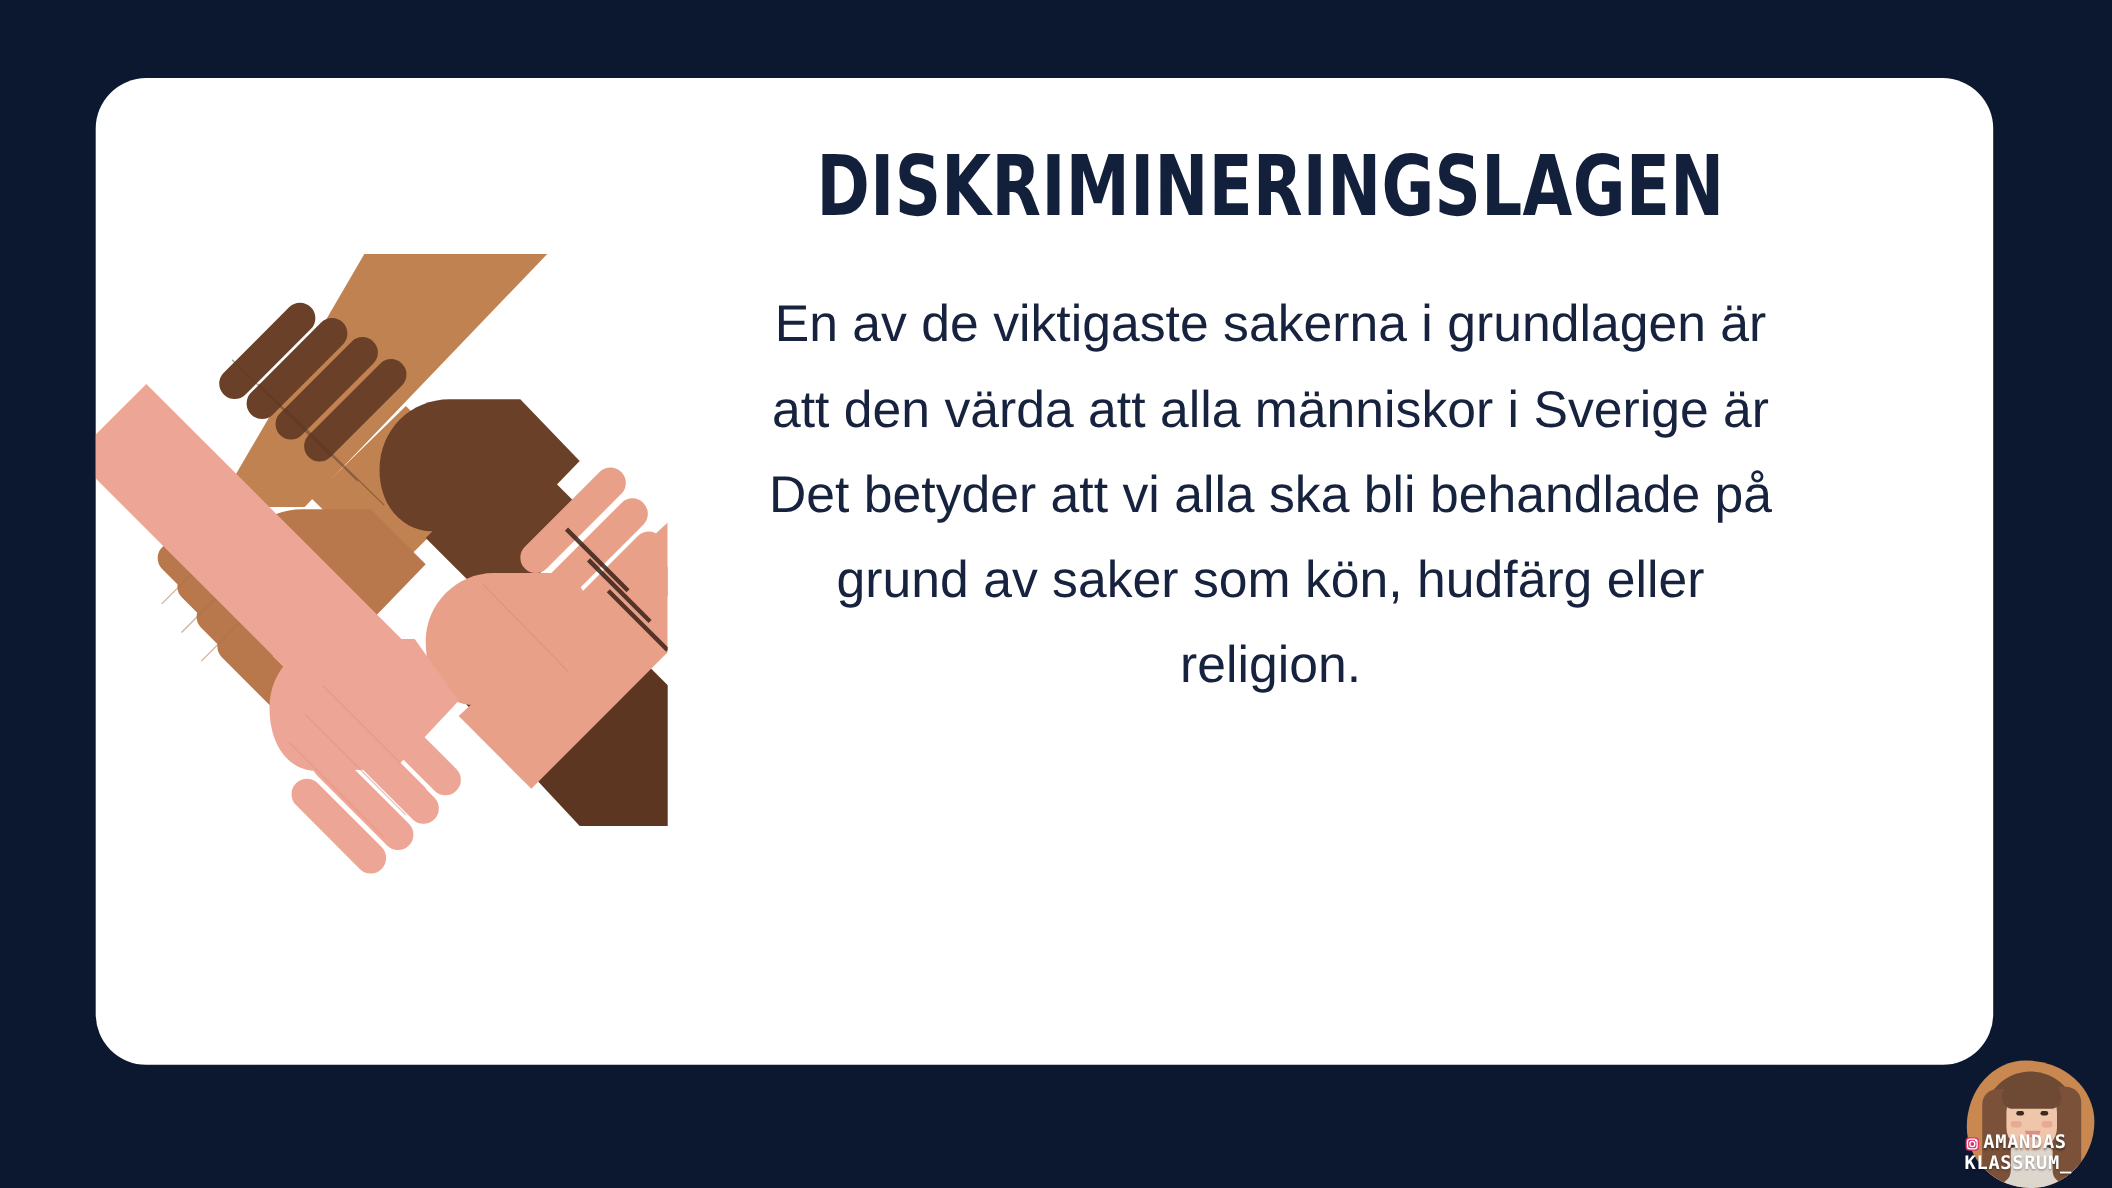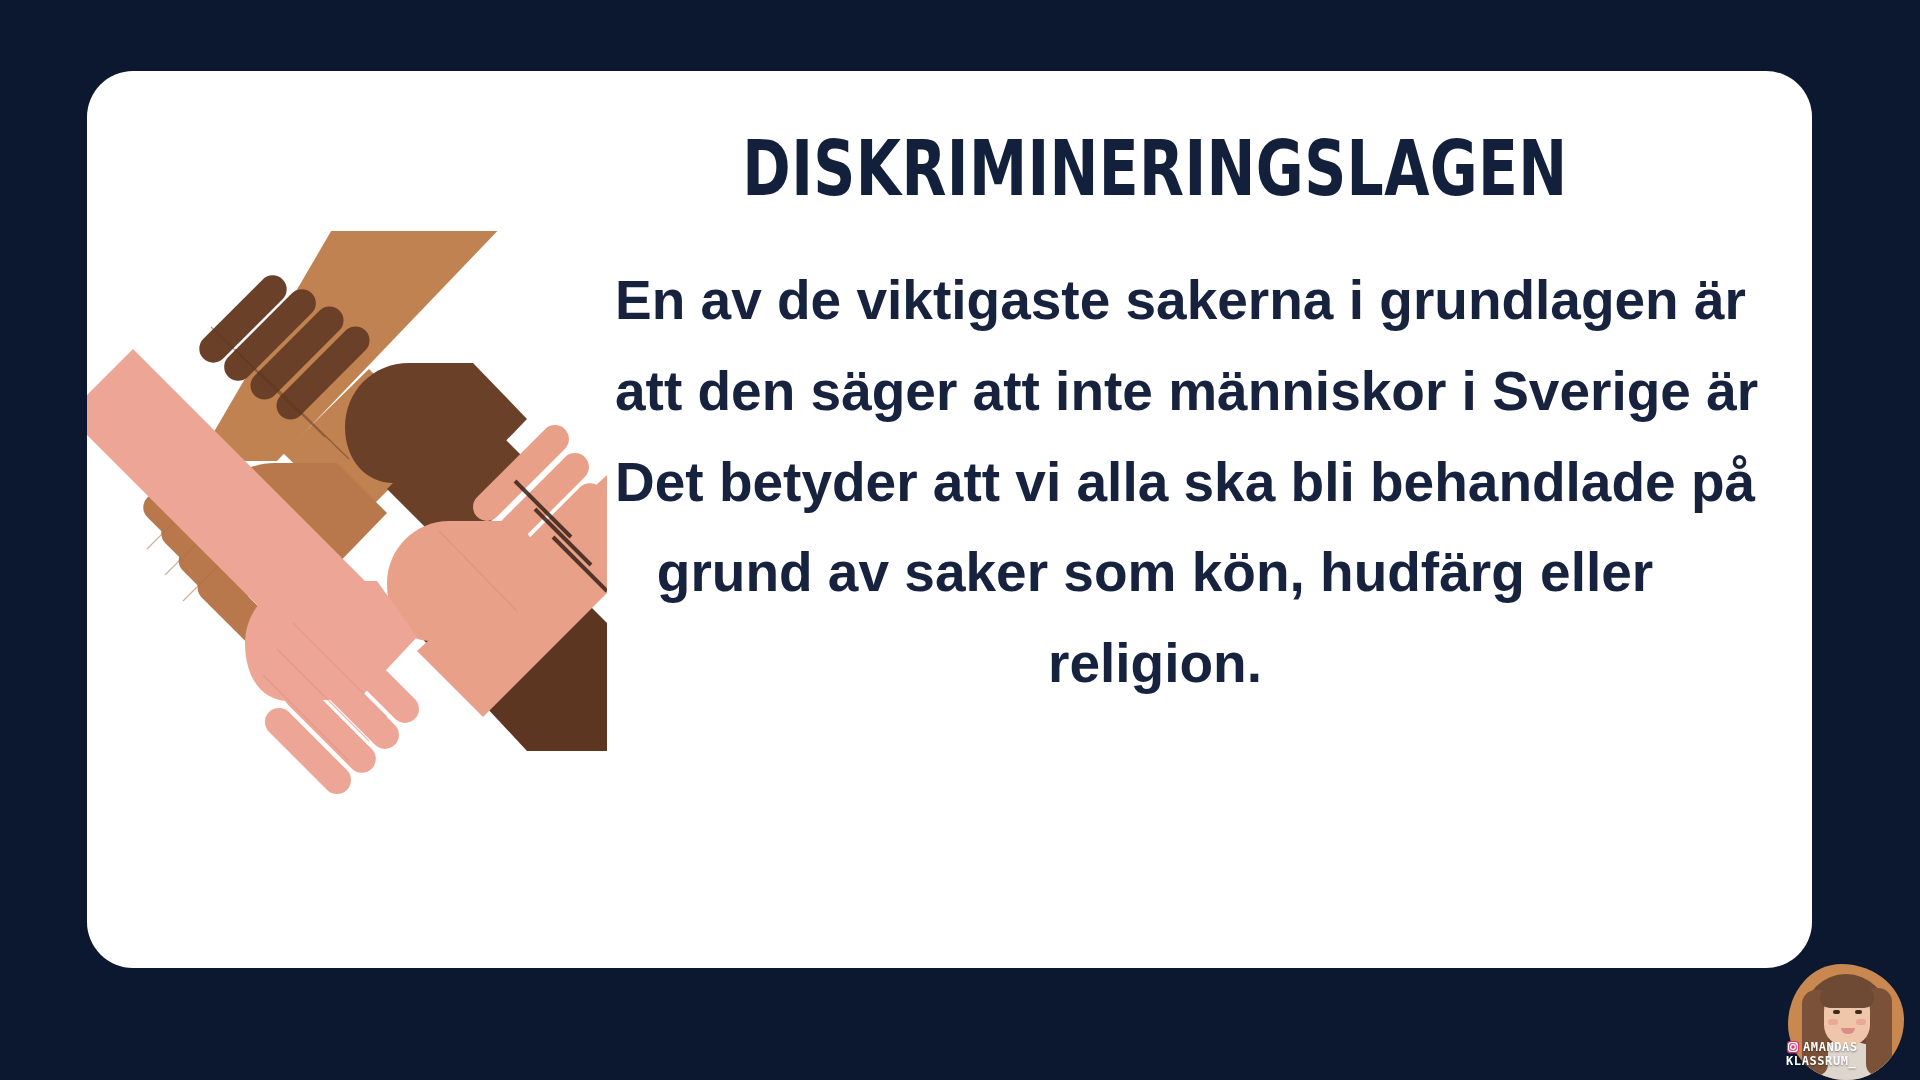--- a/index.html
+++ b/index.html
@@ -66,22 +66,22 @@
     margin: 0;
     white-space: nowrap;
     transform: scaleX(1.0);
     transform-origin: center top;
   }
 
   #slide-body {
     margin: 0;
     padding-top: 48px;
     font-family: "Liberation Sans", sans-serif;
-    font-weight: 700;
-    font-size: 55px;
+    font-weight: 400;
+    font-size: 47px;
     line-height: 1.65;
     color: #16223e;
   }
   #slide-body .line {
     display: block;
     white-space: nowrap;
   }
 
   
   #watermark {
@@ -198,21 +198,21 @@
     padding-left: 4px;
     box-sizing: border-box;
   }
   .wm-line {
     display: flex;
     align-items: center;
     gap: 3px;
     color: #ffffff;
     font-family: "DejaVu Sans Mono", monospace;
     font-weight: 700;
-    font-size: 12px;
+    font-size: 17px;
     letter-spacing: 0.6px;
     line-height: 1.05;
     text-shadow: 0 1px 2px rgba(0,0,0,0.45);
   }
   .ig-glyph {
     display: inline-block;
     width: 14px;
     height: 14px;
     flex: 0 0 14px;
   }
@@ -326,21 +326,21 @@
 
         </g>
       </svg>
     </div>
 
     <div id="text-column">
       <h1 id="slide-title" style="transform: scaleX(0.7685);">DISKRIMINERINGSLAGEN</h1>
 
       <div id="slide-body">
         <span class="line">En av de viktigaste sakerna i grundlagen är</span>
-        <span class="line">att den säger att inte människor i Sverige är</span>
+        <span class="line">att den värda att alla människor i Sverige är</span>
         <span class="line">Det betyder att vi alla ska bli behandlade på</span>
         <span class="line">grund av saker som kön, hudfärg eller</span>
         <span class="line">religion.</span>
       </div>
     </div>
 
   </div>
 
   <div id="watermark">
     <div class="wm-blob">

